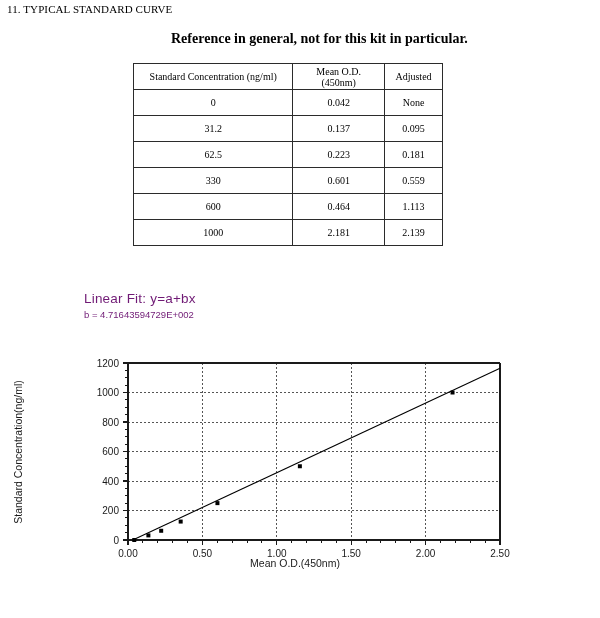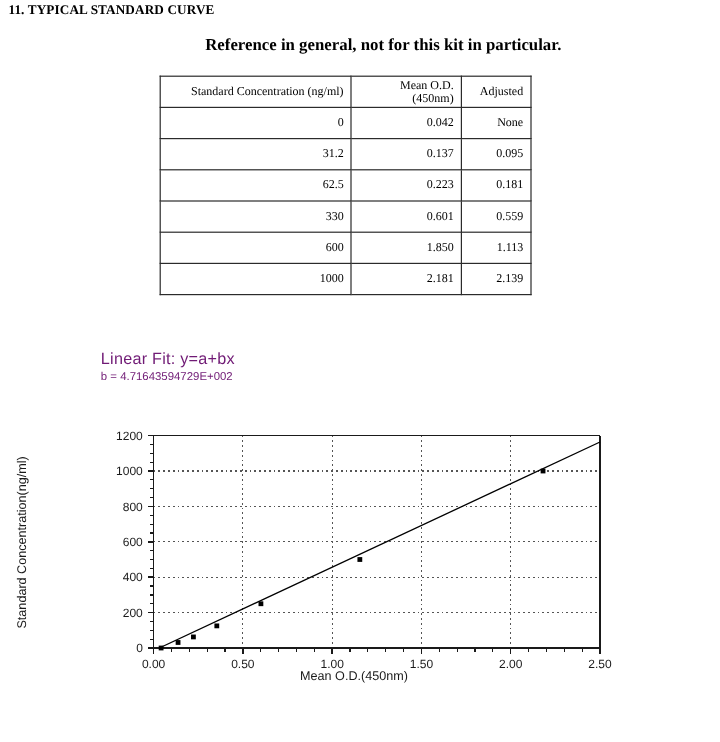--- a/index.html
+++ b/index.html
@@ -15,21 +15,21 @@
     color: #000000;
     overflow: hidden;
   }
 
   
   #section-title {
     position: absolute;
     left: 7px;
     top: 3px;
     font-family: "Liberation Serif", serif;
-    font-weight: bold;
+    font-weight: normal;
     font-size: 11px;
     letter-spacing: 0.1px;
     white-space: nowrap;
   }
 
   
   #subtitle {
     position: absolute;
     left: 171px;
     top: 31px;
@@ -46,21 +46,21 @@
     top: 63px;
     width: 310px;
     border-collapse: collapse;
     font-family: "Liberation Serif", serif;
     font-size: 10px;
   }
   #std-table td, #std-table th {
     border: 1px solid #2b2b2b;
     height: 25px;
     padding: 0 6px;
-    text-align: right;
+    text-align: center;
     vertical-align: middle;
     font-weight: normal;
   }
   #std-table col.c1 { width: 160px; }
   #std-table col.c2 { width: 92px; }
   #std-table col.c3 { width: 58px; }
 
   
   #fit-block {
     position: absolute;
@@ -139,21 +139,21 @@
       <td>0.223</td>
       <td>0.181</td>
     </tr>
     <tr>
       <td>330</td>
       <td>0.601</td>
       <td>0.559</td>
     </tr>
     <tr>
       <td>600</td>
-      <td>1.850</td>
+      <td>0.464</td>
       <td>1.113</td>
     </tr>
     <tr>
       <td>1000</td>
       <td>2.181</td>
       <td>2.139</td>
     </tr>
   </tbody>
 </table>
 

